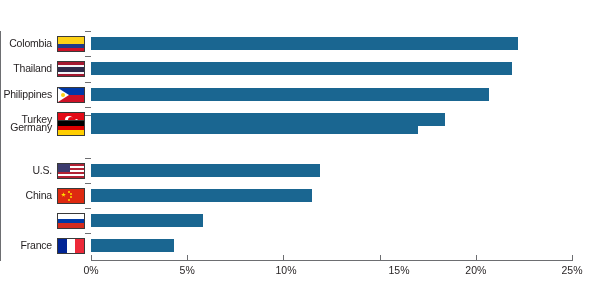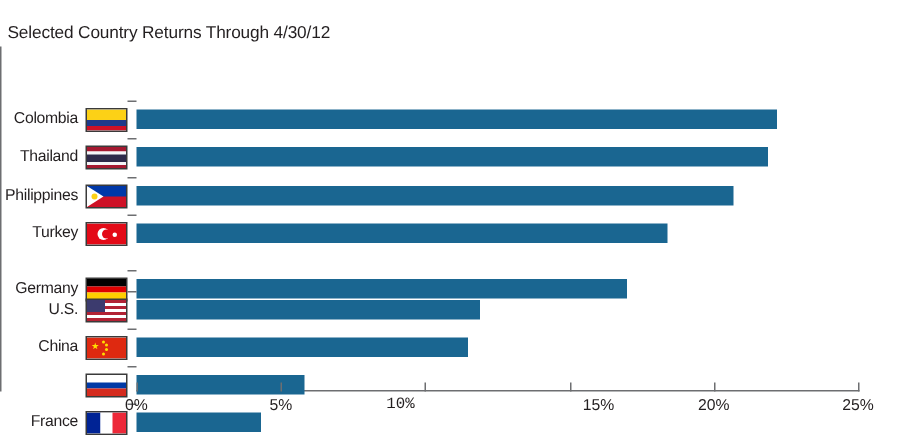--- a/index.html
+++ b/index.html
@@ -59,21 +59,20 @@
     height: 1px;
     background: #6d6e71;
   }
 
   
   .row {
     position: absolute;
     left: 0;
     width: 596px;
     height: 25.2px;
-    margin-top: 36px;
   }
   .row-label {
     position: absolute;
     left: 0px;
     width: 52px;
     text-align: right;
     font-size: 10.5px;
     line-height: 25.2px;
     color: #231f20;
     letter-spacing: -0.2px;
@@ -210,21 +209,20 @@
 
   .f-france > i:nth-child(1) { background: #002395; }
   .f-france > i:nth-child(2) { background: #ffffff; }
   .f-france > i:nth-child(3) { background: #ed2939; }
 </style>
 </head>
 <body>
 
 <div class="chart-root">
 
-  <div class="subtitle">Selected Country Returns Through 4/30/12</div>
 
   <div class="axis-line-v"></div>
   <div class="axis-line-h"></div>
 
   <div id="rows-layer">
       <div class="row" style="top: 31px;">
         <div class="row-label">Colombia</div>
         <div class="flag">
           <span class="f-stripes f-colombia">
             <i></i>
@@ -266,21 +264,21 @@
         <div class="flag">
           <span class="f-turkey" style="display:block;width:100%;height:100%">
             <span class="tr-c1"></span>
             <span class="tr-c2"></span>
             <span class="tr-star"></span>
           </span>
         </div>
         <div class="tick-left" style="top: 0px;"></div>
         <div class="bar" title="Turkey 18.4%" style="width: 354.016px; background: rgb(26, 102, 145);"></div>
       </div>
-      <div class="row" style="top: 144px;">
+      <div class="row" style="top: 115px;">
         <div class="row-label">Germany</div>
         <div class="flag">
           <span class="f-stripes f-germany">
             <i></i>
             <i></i>
             <i></i>
           </span>
         </div>
         <div class="tick-left" style="top: 0px;"></div>
         <div class="bar" title="Germany 17%" style="width: 327.08px; background: rgb(26, 102, 145);"></div>
@@ -341,21 +339,21 @@
         <div class="tick-left" style="top: 0px;"></div>
         <div class="bar" title="France 4.3%" style="width: 82.732px; background: rgb(26, 102, 145);"></div>
       </div>
     </div>
   <div id="xaxis-layer">
       <div class="xtick" style="left: 91px;"></div>
       <div class="xlabel" style="left: 91px;">0%</div>
       <div class="xtick" style="left: 187.2px;"></div>
       <div class="xlabel" style="left: 187.2px;">5%</div>
       <div class="xtick" style="left: 283.4px;"></div>
-      <div class="xlabel" style="left: 267px; font-family: Liberation Mono, monospace;">10%</div>
+      <div class="xlabel" style="left: 286px;">10%</div>
       <div class="xtick" style="left: 379.6px;"></div>
       <div class="xlabel" style="left: 399px;">15%</div>
       <div class="xtick" style="left: 475.8px;"></div>
       <div class="xlabel" style="left: 475.8px;">20%</div>
       <div class="xtick" style="left: 572px;"></div>
       <div class="xlabel" style="left: 572px; text-align: right;">25%</div>
     </div>
 
 
 </div>

